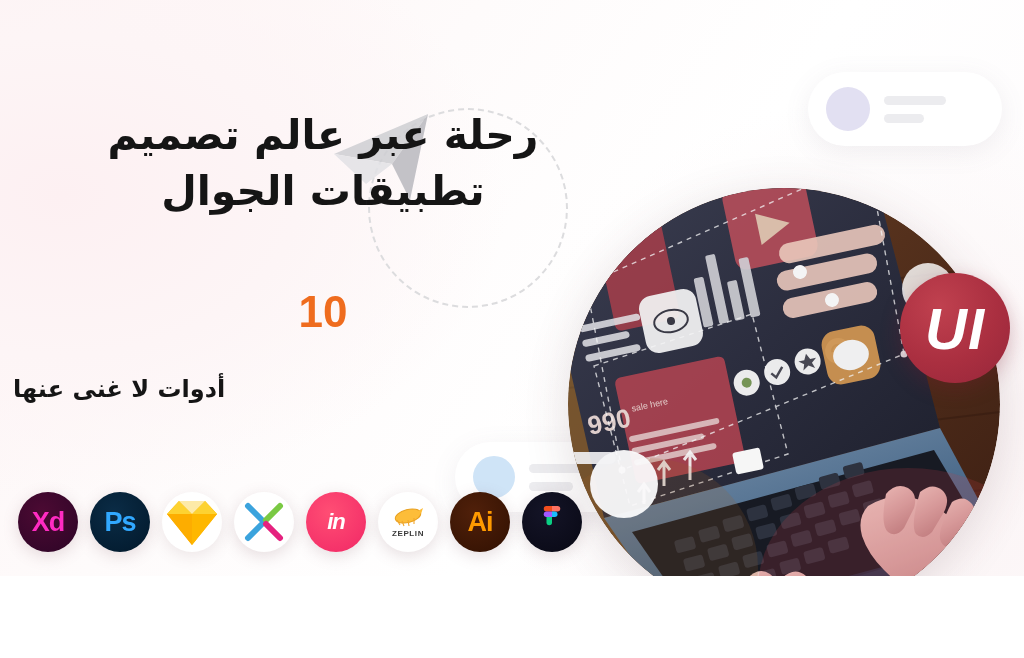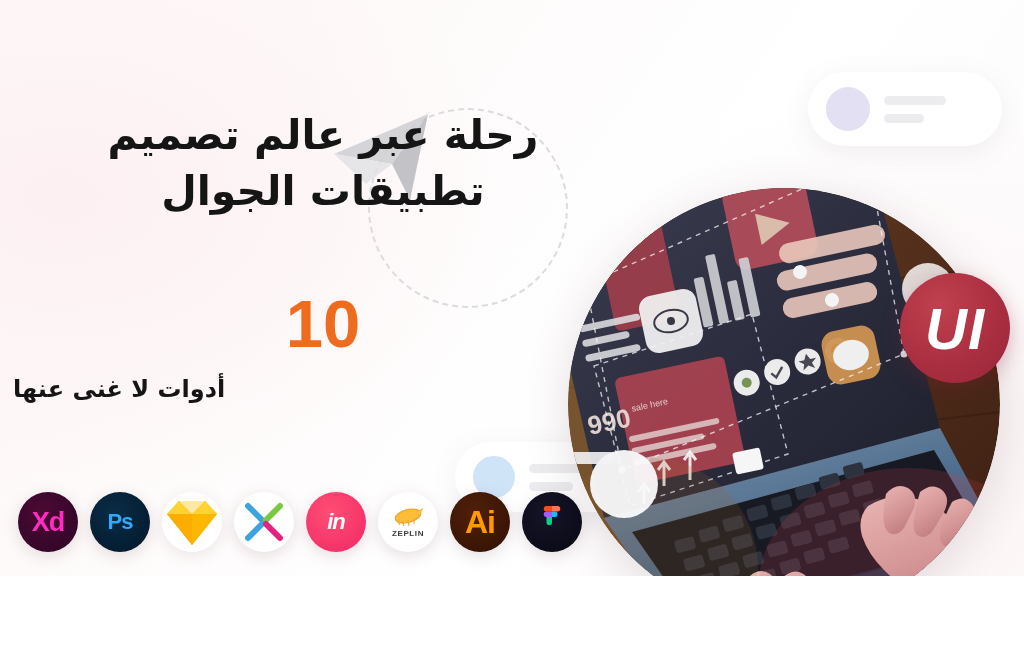--- a/index.html
+++ b/index.html
@@ -64,21 +64,21 @@
     direction: rtl;
     white-space: normal;
   }
 
   #big-number {
     position: absolute;
     right: 391px;
     top: 290px;
     width: 620px;
     text-align: center;
-    font-size: 67px;
+    font-size: 44px;
     line-height: 1;
     font-weight: 700;
     color: #ef6c1e;
     font-family: "Liberation Sans", "DejaVu Sans", sans-serif;
   }
 
   #subheadline {
     position: absolute;
     right: 391px;
     top: 374px;
@@ -219,40 +219,40 @@
     font-weight: 700;
     line-height: 1;
     user-select: none;
   }
 
   
   #tool-xd      { background: radial-gradient(circle at 40% 34%, #4c0a33 0%, #36062a 70%, #2b0422 100%); text-align: center; }
   #tool-xd .glyph      { color: #ff2bc2; font-size: 27px; letter-spacing: -1px; }
 
   #tool-ps      { background: radial-gradient(circle at 40% 34%, #0b2c46 0%, #041e33 70%, #021524 100%); }
-  #tool-ps .glyph      { color: #31a8ff; font-size: 22px; letter-spacing: -1px; }
+  #tool-ps .glyph      { color: #31a8ff; font-size: 27px; letter-spacing: -1px; }
 
   #tool-sketch  { background: #ffffff; box-shadow: 0 4px 16px rgba(130,90,100,.14); }
 
   #tool-axure   { background: #ffffff; }
 
   #tool-invision{ background: radial-gradient(circle at 40% 34%, #ff4e74 0%, #f5336a 70%, #e92b62 100%); }
   #tool-invision .glyph { color: #ffffff; font-size: 22px; font-style: italic; letter-spacing: -1px; }
 
   #tool-zeplin  { background: #ffffff; flex-direction: column; gap: 2px; }
   #tool-zeplin .zep-label {
     font-family: "Liberation Sans", "DejaVu Sans", sans-serif;
     font-size: 8px;
     font-weight: 700;
     letter-spacing: .6px;
     color: #3b3b3b;
   }
 
   #tool-ai      { background: radial-gradient(circle at 40% 34%, #50200a 0%, #3a1504 70%, #2c0f02 100%); }
-  #tool-ai .glyph      { color: #ff9a00; font-size: 32px; letter-spacing: -1px; }
+  #tool-ai .glyph      { color: #ff9a00; font-size: 27px; letter-spacing: -1px; }
 
   #tool-figma   { background: radial-gradient(circle at 40% 34%, #141427 0%, #0c0c1a 70%, #07070f 100%); }
 </style>
 </head>
 <body>
 
 <div id="banner">
 
   <div class="dashed-circle" id="dashed-circle-main"></div>
 

